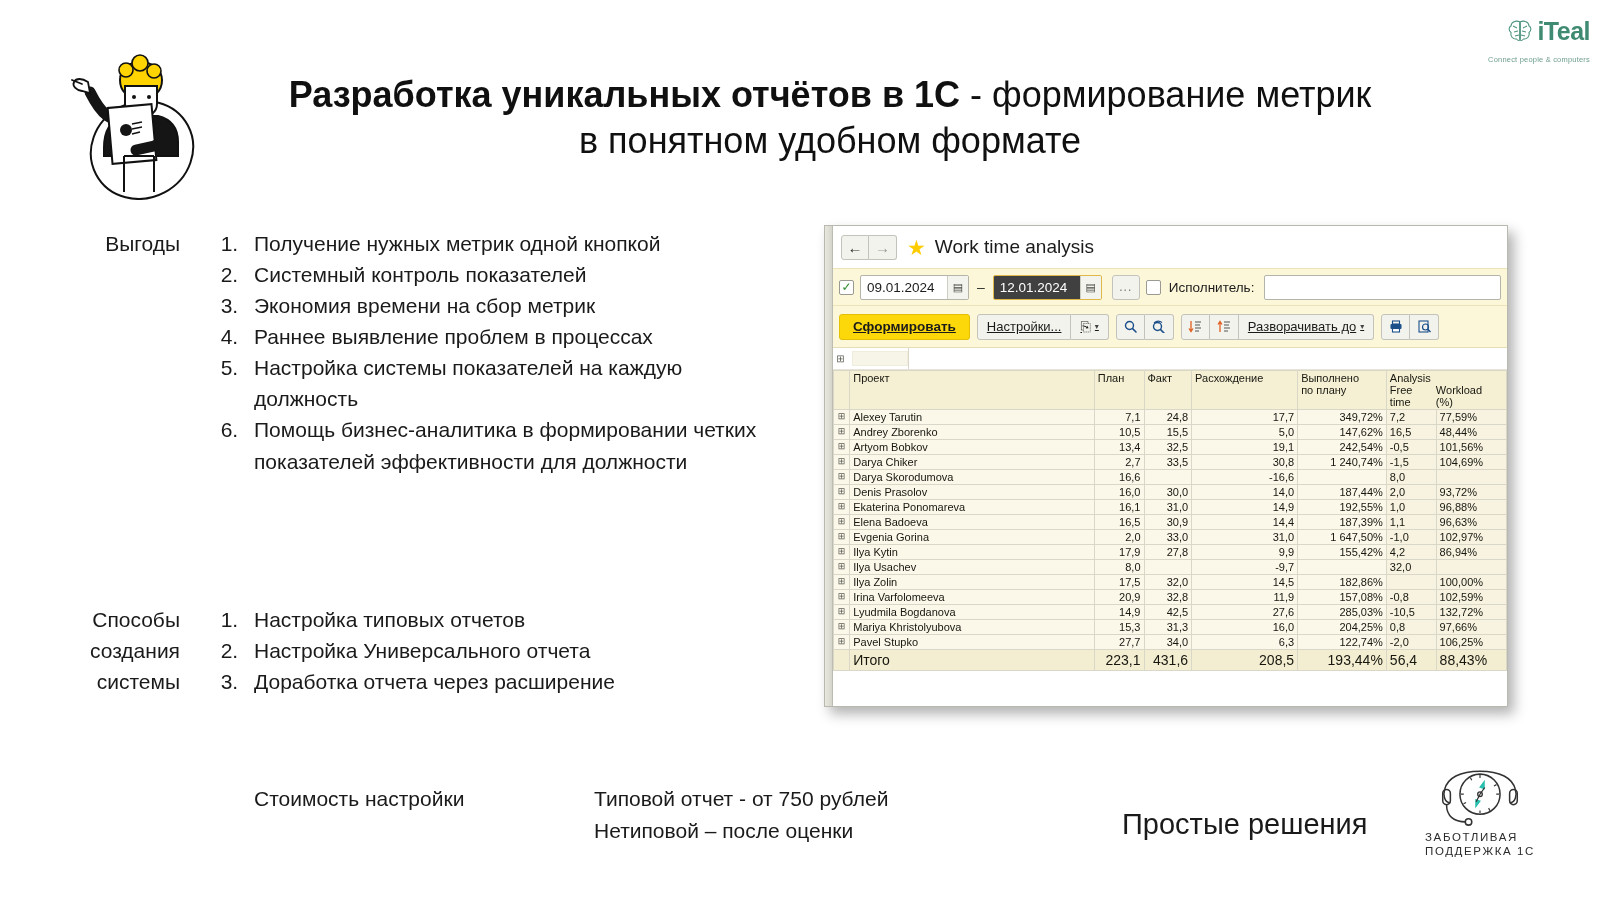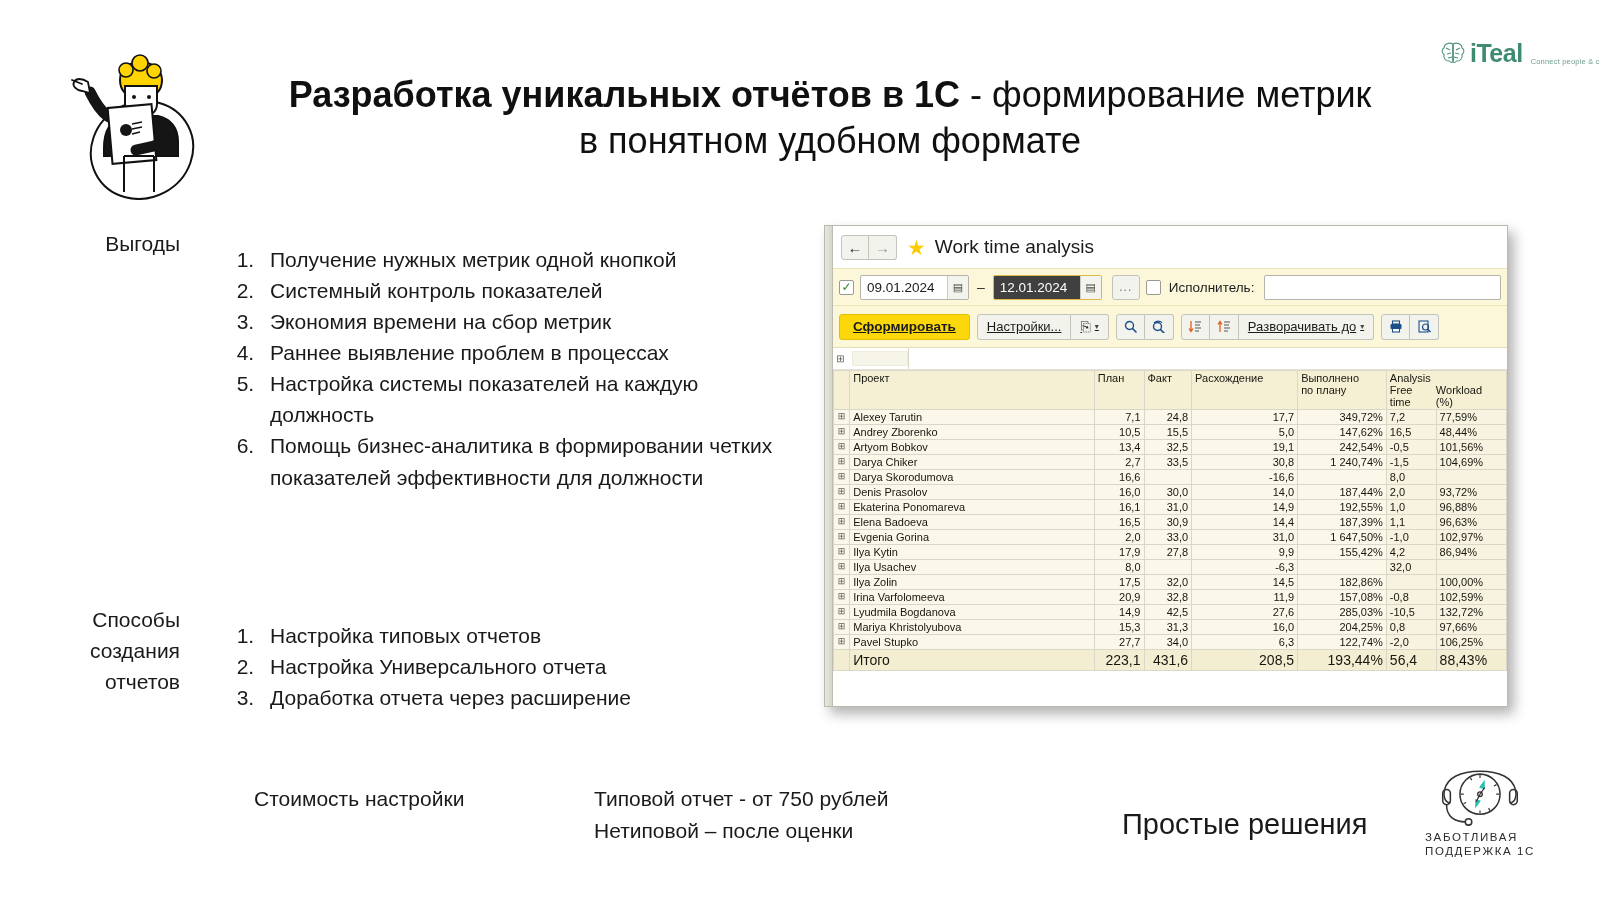--- a/index.html
+++ b/index.html
@@ -10,21 +10,21 @@
     font-family:"Liberation Sans", sans-serif;
     color:#1a1a1a;
     overflow:hidden;
     position:relative;
   }
 
   
   #iteal-logo {
     position:absolute; left:1440px; top:18px;
     width:150px; height:48px;
-    display:flex; flex-direction:row; align-items:flex-end;gap:8px;
+    display:flex; flex-direction:column; align-items:flex-end;gap:8px;
   }
   #iteal-logo .row { display:flex; align-items:center; gap:4px; }
   #iteal-logo .brain { width:26px; height:26px; flex:0 0 auto; }
   #iteal-logo .word {
     font-size:25px; font-weight:bold; color:#3f8a72;
     letter-spacing:-0.5px; line-height:1;
   }
   #iteal-logo .tag {
     font-size:7.5px; color:#6f9e8e; margin-top:3px;
     letter-spacing:0.2px; white-space:nowrap;
@@ -44,21 +44,21 @@
 
   
   .lbl-col {
     position:absolute; width:140px; text-align:right;
     font-size:21px; line-height:1.48; color:#1a1a1a;
   }
   #benefits-label { left:40px; top:228px; }
   #methods-label  { left:40px; top:604px; }
 
   ol.numlist {
-    position:absolute; margin:16px; padding:0 0 0 34px;
+    position:absolute; margin:0; padding:0 0 0 34px;
     list-style:decimal; font-size:21px; line-height:1.48;
     color:#1a1a1a;
   }
   ol.numlist li { padding-left:10px; margin:0; }
   #benefits-list { left:210px; top:228px; width:560px; }
   #methods-list  { left:210px; top:604px; width:560px; }
 
   
   .bottom-txt { position:absolute; font-size:21px; line-height:1.5; color:#1a1a1a; }
   #cost-label { left:254px; top:783px; }
@@ -251,21 +251,21 @@
 <div class="lbl-col" id="benefits-label">Выгоды</div>
 <ol class="numlist" id="benefits-list">
   <li>Получение нужных метрик одной кнопкой</li>
   <li>Системный контроль показателей</li>
   <li>Экономия времени на сбор метрик</li>
   <li>Раннее выявление проблем в процессах</li>
   <li>Настройка системы показателей на каждую должность</li>
   <li>Помощь бизнес-аналитика в формировании четких показателей эффективности для должности</li>
 </ol>
 
-<div class="lbl-col" id="methods-label">Способы создания отчетов</div>
+<div class="lbl-col" id="methods-label">Способы создания системы</div>
 <ol class="numlist" id="methods-list">
   <li>Настройка типовых отчетов</li>
   <li>Настройка Универсального отчета</li>
   <li>Доработка отчета через расширение</li>
 </ol>
 
 <div class="bottom-txt" id="cost-label">Стоимость настройки</div>
 <div class="bottom-txt" id="price-lines">
   <div>Типовой отчет -  от 750 рублей</div>
   <div>Нетиповой – после оценки</div>
@@ -528,21 +528,21 @@
               <td class="num">9,9</td>
               <td class="num">155,42%</td>
               <td class="analysis">4,2</td>
               <td class="analysis">86,94%</td>
             </tr>
           <tr>
               <td class="row-exp">⊞</td>
               <td class="name">Ilya Usachev</td>
               <td class="num">8,0</td>
               <td class="num"></td>
-              <td class="num">-6,3</td>
+              <td class="num">-9,7</td>
               <td class="num"></td>
               <td class="analysis">32,0</td>
               <td class="analysis"></td>
             </tr>
           <tr>
               <td class="row-exp">⊞</td>
               <td class="name">Ilya Zolin</td>
               <td class="num">17,5</td>
               <td class="num">32,0</td>
               <td class="num">14,5</td>

